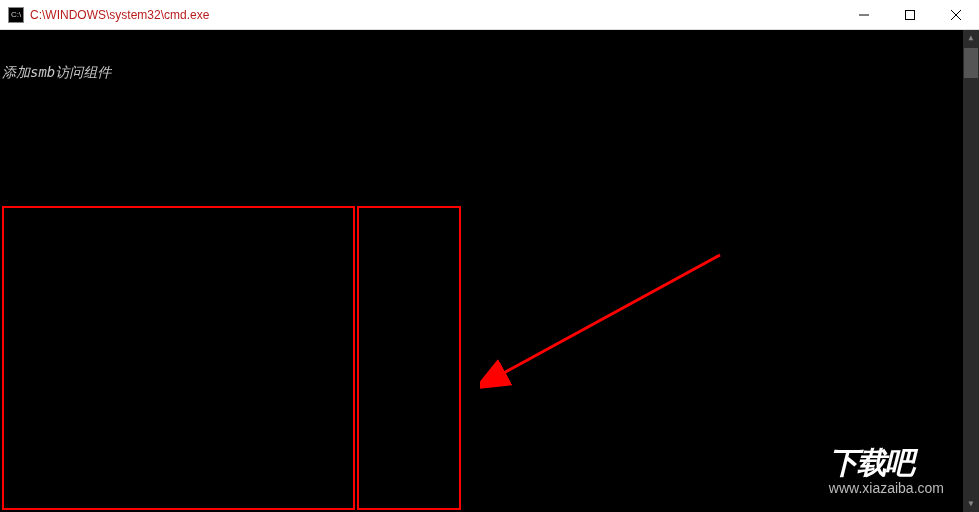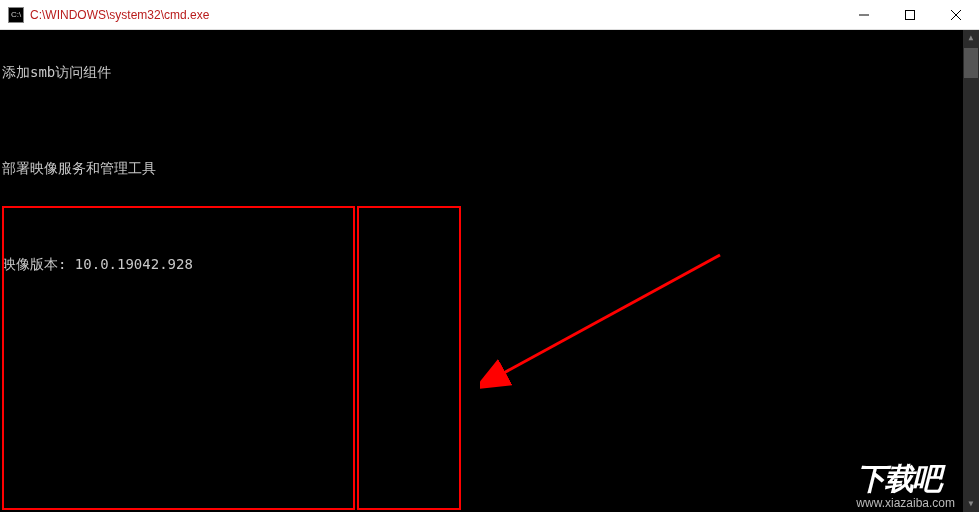--- a/index.html
+++ b/index.html
@@ -59,21 +59,21 @@
   color: #c8c8c8;
   font-family: "NSimSun", "SimSun", "Consolas", monospace;
   font-size: 14px;
   line-height: 16px;
   height: 482px;
   padding: 2px 0 0 2px;
   position: relative;
   white-space: pre;
   overflow: hidden;
 }
-.console-line { height: 16px; }
+.console-line { height: 16px; font-style: italic; }
 .scrollbar {
   position: absolute;
   right: 0;
   top: 0;
   width: 16px;
   height: 100%;
   background: #2b2b2b;
 }
 .scrollbar-thumb {
   position: absolute;
@@ -116,39 +116,39 @@
 }
 .red-arrow {
   position: absolute;
   left: 480px;
   top: 245px;
   pointer-events: none;
 }
 .watermark {
   position: absolute;
   right: 22px;
-  bottom: 2px;
+  bottom: 16px;
   pointer-events: none;
 }
 .wm-text {
   font-family: "Microsoft YaHei", sans-serif;
   font-size: 30px;
   font-weight: 900;
   font-style: italic;
   color: #fff;
   text-shadow: 2px 2px 0 #000, -1px -1px 0 #000, 1px -1px 0 #000, -1px 1px 0 #000;
   letter-spacing: -2px;
 }
 .wm-url {
   font-family: Arial, sans-serif;
-  font-size: 12px;
+  font-size: 14px;
   color: #bbb;
   text-align: right;
   margin-top: -4px;
-  margin-right: 2px;
+  margin-right: 13px;
 }
 </style>
 </head>
 <body>
 
 <div class="titlebar">
   <span class="titlebar-icon">C:\</span>
   <span class="titlebar-title">C:\WINDOWS\system32\cmd.exe</span>
   <div class="win-controls">
     <div class="win-btn">
@@ -166,23 +166,21 @@
           <line x1="0" y1="0" x2="10" y2="10" stroke="#000" stroke-width="1"></line>
           <line x1="10" y1="0" x2="0" y2="10" stroke="#000" stroke-width="1"></line>
         </svg>
     </div>
   </div>
 </div>
 
 <div class="console">
   <div class="console-line">添加smb访问组件</div>
   <div class="console-line"></div>
-  <div class="console-line">部署映像服务和管理工具</div>
-  <div class="console-line"></div>
-  <div class="console-line">映像版本: 10.0.19042.928</div>
+  <div class="console-line"></div>
   <div class="console-line"></div>
   <div class="console-line"></div>
   <div class="console-line"></div>
 
   
   
   
 
   
 

